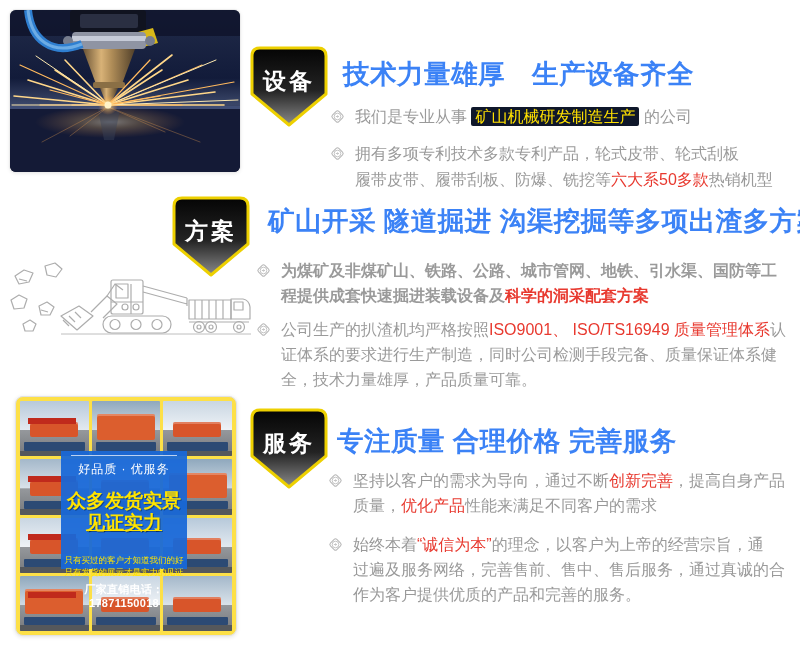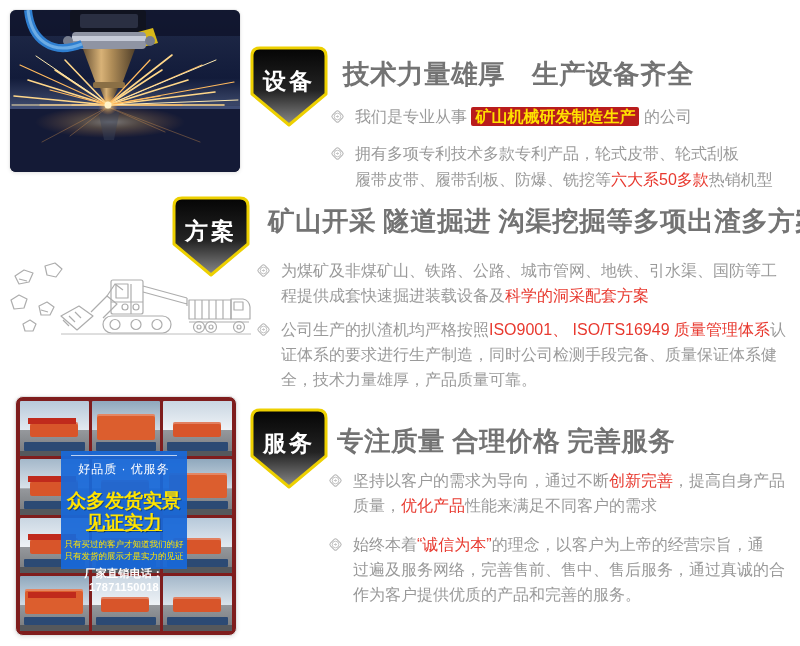--- a/index.html
+++ b/index.html
@@ -1,46 +1,46 @@
 <!DOCTYPE html>
 <html><head>
 <meta charset="utf-8">
 <style>
   html,body{margin:0;padding:0;background:#fff;}
   .page{position:relative;width:800px;height:646px;background:#ffffff;overflow:hidden;
         font-family:"Liberation Sans","DejaVu Sans",sans-serif;}
 
   
-  .hd{position:absolute;margin:0;font-size:26.5px;font-weight:bold;color:#737373;
-      white-space:nowrap;letter-spacing:.5px;font-family:Liberation Serif, serif;}
+  .hd{position:absolute;margin:0;font-size:26.5px;font-weight:bold;color:#3b82f6;
+      white-space:nowrap;letter-spacing:.5px;}
 
   
   .badge{position:absolute;width:78px;height:82px;}
   .badge svg{position:absolute;left:0;top:0;}
   .badge .lbl{position:absolute;left:0;top:20px;width:100%;text-align:center;
               font-size:23px;font-weight:bold;color:#fff;letter-spacing:3px;}
 
   
   .bullets{position:absolute;}
   .b-row{display:flex;align-items:flex-start;}
   .b-ico{flex:0 0 15px;margin-top:5px;}
   .b-txt{margin:0 0 0 10px;font-size:16px;line-height:26px;color:#9a9a9a;white-space:pre-line;}
   .sec2 .b-txt,.sec3 .b-txt{line-height:25px;}
   .s-red{color:#e8392f;}
-  .s-hl{background:#b91c1c;color:#ffe100;font-weight:bold;padding:1px 4px;border-radius:2px;}
+  .s-hl{background:#0f172a;color:#ffe100;font-weight:normal;padding:1px 4px;border-radius:2px;}
 
   
   .laser{position:absolute;left:10px;top:10px;width:230px;height:162px;border-radius:6px;
          overflow:hidden;box-shadow:0 0 0 1px #ececec,0 1px 4px rgba(0,0,0,.12);}
 
   
   .sketch{position:absolute;left:3px;top:260px;}
 
   
-  .collage{position:absolute;left:15px;top:396px;width:222px;height:240px;background:#7f1d1d;
+  .collage{position:absolute;left:15px;top:396px;width:222px;height:240px;background:#fde047;
            border:1px solid #e2e2e2;border-radius:8px;box-shadow:0 1px 4px rgba(0,0,0,.12);
            box-sizing:border-box;padding:4px;}
   .cgrid{width:100%;height:100%;display:grid;grid-template-columns:repeat(3,1fr);
          grid-auto-rows:1fr;gap:3px;}
   .ph{position:relative;overflow:hidden;border-radius:1px;}
   .ph i{position:absolute;display:block;}
   .ph .mc{left:14%;right:16%;top:38%;height:28%;background:#d8552a;border-radius:2px;
           box-shadow:inset 0 2px 0 rgba(255,255,255,.25);}
   .ph.big .mc{left:8%;right:8%;top:24%;height:46%;background:#dc5e2e;}
   .ph .tk{left:6%;right:6%;bottom:10%;height:15%;background:#2c4a74;border-radius:1px;}
@@ -49,21 +49,21 @@
 
   .overlay{position:absolute;left:45px;top:54px;width:126px;height:118px;
            background:rgba(24,104,216,.94);color:#fff;text-align:center;}
   .ov-rule{height:1px;background:rgba(255,255,255,.7);margin:4px 10px 0;}
   .ov-tag{font-size:12px;letter-spacing:1px;margin-top:5px;}
   .ov-t1{font-size:19px;font-weight:bold;color:#ffe400;line-height:23px;margin-top:11px;
          text-shadow:1px 1px 0 rgba(0,0,0,.35);}
   .ov-t2{font-size:19px;font-weight:bold;color:#ffe400;line-height:22px;
          text-shadow:1px 1px 0 rgba(0,0,0,.35);text-decoration:underline;}
   .ov-s{font-size:8.5px;color:#ffe400;line-height:12px;}
-  .ov-s1{margin-top:4px;}
+  .ov-s1{margin-top:20px;}
   .ov-ph{font-size:11px;font-weight:bold;margin-top:4px;letter-spacing:.3px;}
 </style>
 </head>
 <body>
 
 <div class="page">
 
   <div class="laser">
     <svg width="230" height="162" viewBox="0 0 230 162">
       <defs>
@@ -235,21 +235,21 @@
     <circle cx="196" cy="67" r="5.5"></circle>
       <circle cx="208" cy="67" r="5.5"></circle>
       <circle cx="236" cy="67" r="5.5"></circle>
     <circle cx="196" cy="67" r="2"></circle>
       <circle cx="208" cy="67" r="2"></circle>
       <circle cx="236" cy="67" r="2"></circle>
     <path d="M58,74 h190" stroke-width="0.8"></path>
   </svg>
 
   <div class="bullets sec2" style="left:256px;top:258px;width:544px;">
-    <div class="b-row" style="margin-bottom:9px;">
+    <div class="b-row" style="margin-bottom:9px;font-weight:bold;">
       <svg class="b-ico" width="15" height="15" viewBox="0 0 20 20">
         <rect x="4" y="4" width="12" height="12" rx="2.5" transform="rotate(45 10 10)" fill="#fff" stroke="#b8b8b8" stroke-width="1.4"></rect>
         <circle cx="10" cy="10" r="4.4" fill="none" stroke="#b8b8b8" stroke-width="1.1"></circle>
         <path d="M7.8,10 h3.4 M9.8,8.4 L11.5,10 L9.8,11.6" stroke="#b8b8b8" fill="none" stroke-width="1.1"></path>
       </svg>
       <p class="b-txt"><span class="s-n">为煤矿及非煤矿山、铁路、公路、城市管网、地铁、引水渠、国防等工
 程提供成套快速掘进装载设备及</span><span class="s-red">科学的洞采配套方案</span></p>
     </div>
     <div class="b-row">
       <svg class="b-ico" width="15" height="15" viewBox="0 0 20 20">

